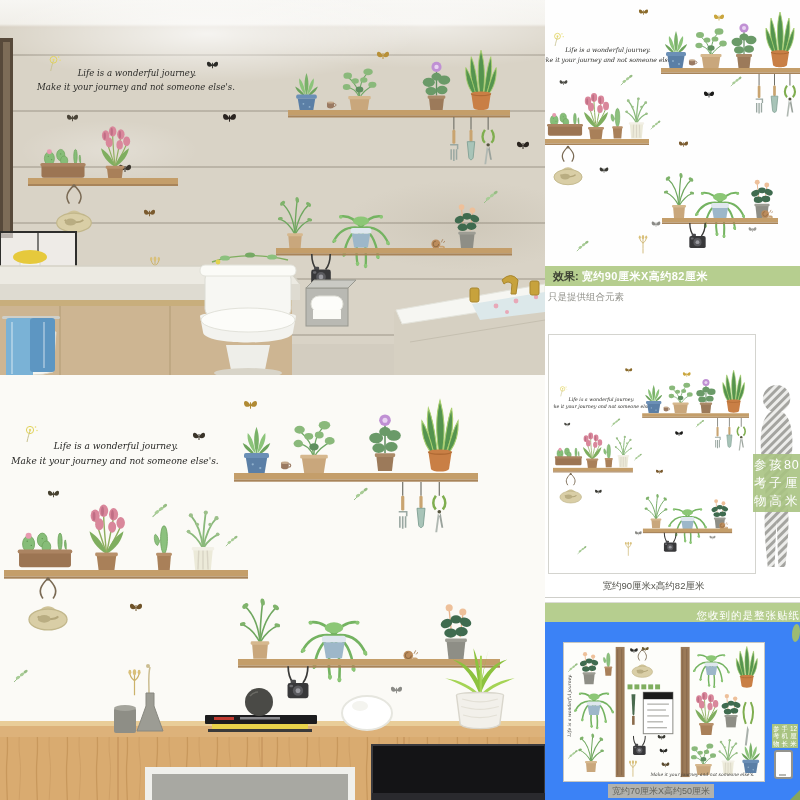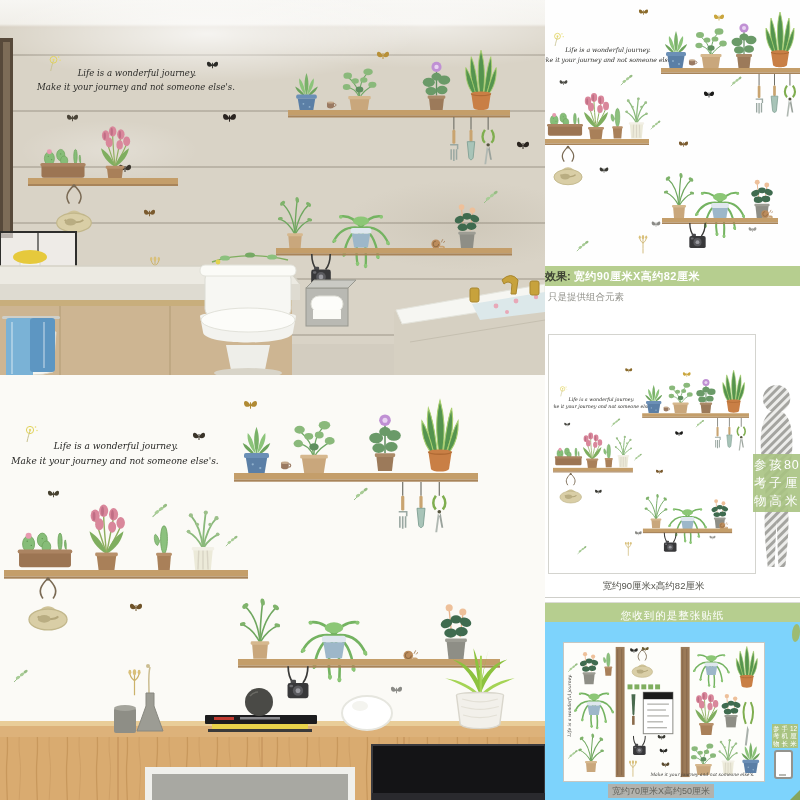--- a/index.html
+++ b/index.html
@@ -14,30 +14,30 @@
       radial-gradient(ellipse 280px 60px at 78% 7%, rgba(255,255,255,.55), rgba(255,255,255,0) 70%),
       linear-gradient(#f7f6f3 0px,#f1efe9 24px,#d9d2c5 27px, rgba(0,0,0,0) 29px),
       repeating-linear-gradient(180deg, rgba(0,0,0,0) 0 54px, rgba(118,110,96,.30) 54px 56px),
       radial-gradient(ellipse 120px 40px at 20% 40%, rgba(255,255,255,.25), rgba(255,255,255,0) 75%),
       radial-gradient(ellipse 160px 60px at 85% 60%, rgba(160,150,130,.18), rgba(255,255,255,0) 75%);}
   
   .panel-b{left:0;top:375px;width:545px;height:425px;overflow:hidden;background:#fbfaf6;}
   
   .panel-c{left:545px;top:0;width:255px;height:266px;background:#fefefe;overflow:hidden;}
   .banner{left:545px;width:255px;display:flex;align-items:center;box-sizing:border-box;}
-  .banner1{top:266px;height:20px;padding-left:0;font-size:11px;font-weight:bold;}
+  .banner1{top:266px;height:20px;padding-left:8px;font-size:11px;font-weight:bold;}
   .banner1 .lbl{color:#3f4435;}
   .banner1 .val{color:#ffffff;margin-left:3px;letter-spacing:.5px;}
   .notes{left:548px;top:290px;width:250px;height:42px;color:#92928b;font-size:9.5px;line-height:13px;}
   .panel-d{left:545px;top:332px;width:255px;height:246px;background:#fff;}
   .d-box{left:3px;top:2px;width:208px;height:240px;border:1px solid #d4d4cf;background:#fff;box-sizing:border-box;overflow:hidden;}
   .caption-d{left:548px;top:578px;width:211px;height:16px;text-align:center;color:#55554e;font-size:9.5px;line-height:16px;}
   .divider{left:545px;top:597px;width:255px;height:4px;border-top:1px solid #cfcfca;border-bottom:1px solid #dcdcd7;}
-  .banner2{top:603px;height:26px;justify-content:center;font-size:10.5px;color:#fff;letter-spacing:1px;}
-  .panel-e{left:545px;top:622px;width:255px;height:178px;background:#7dd3fc;overflow:hidden;}
+  .banner2{top:603px;height:26px;justify-content:flex-end;font-size:10.5px;color:#fff;letter-spacing:1px;}
+  .panel-e{left:545px;top:622px;width:255px;height:178px;background:#3b82f6;overflow:hidden;}
   .sheet-box{left:18px;top:20px;width:202px;height:140px;border:1px solid #c7c7c1;background:#fdfdfa;box-sizing:border-box;}
   .ref-label{display:flex;flex-direction:row;align-items:center;justify-content:center;color:#ffffff;text-align:center;}
   .child-label{left:208px;top:122px;width:47px;height:58px;font-size:12.5px;line-height:18px;letter-spacing:1px;opacity:.95;}
   .phone-label{left:227px;top:102px;width:26px;height:24px;font-size:6.5px;line-height:7.5px;}
   .phone-shape{left:229px;top:128px;width:15px;height:25px;border:2px solid #94948e;border-radius:3px;background:#fff;}
   .phone-shape:after{content:"";position:absolute;left:3px;bottom:1px;width:7px;height:2px;background:#b9b9b3;}
   .caption-e{left:63px;top:162px;width:106px;height:14px;background:#b2b2ad;color:#63635c;
              font-size:9px;line-height:14px;text-align:center;}
   .corner-green{left:788px;top:788px;width:0;height:0;border-left:14px solid transparent;border-bottom:14px solid #86a55c;}
   .edge-leaf{left:792px;top:624px;width:8px;height:18px;background:#9dbb72;border-radius:60% 40% 60% 40%;}

